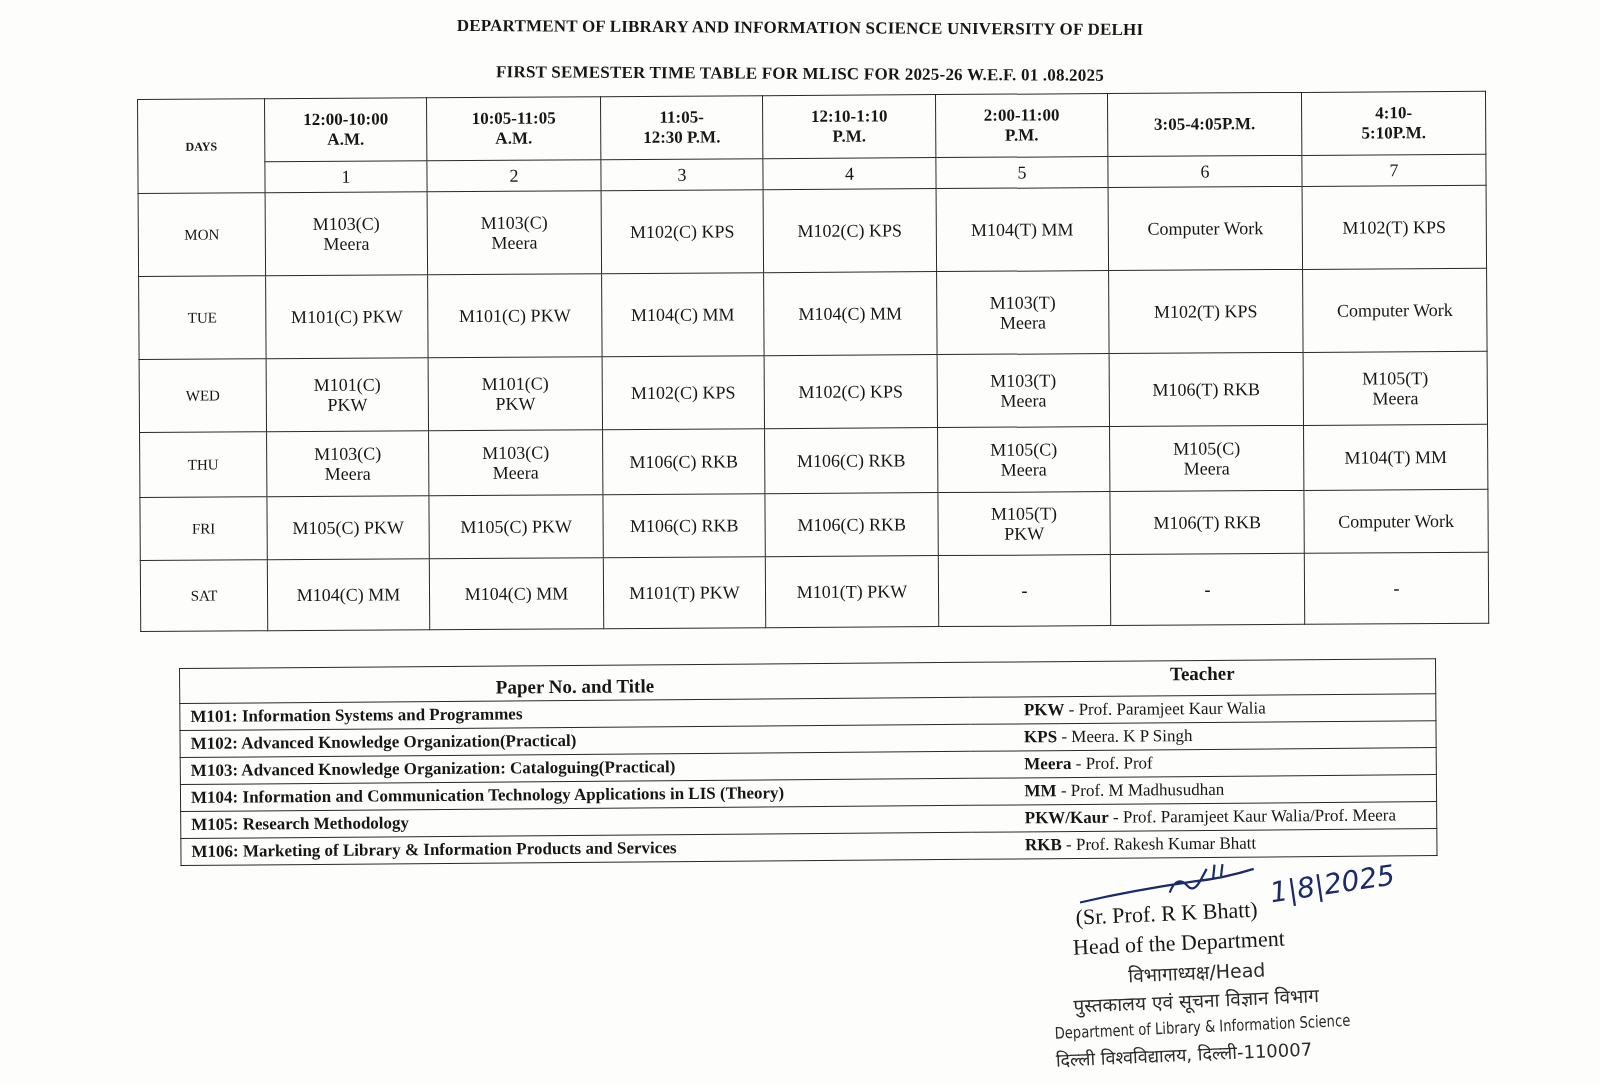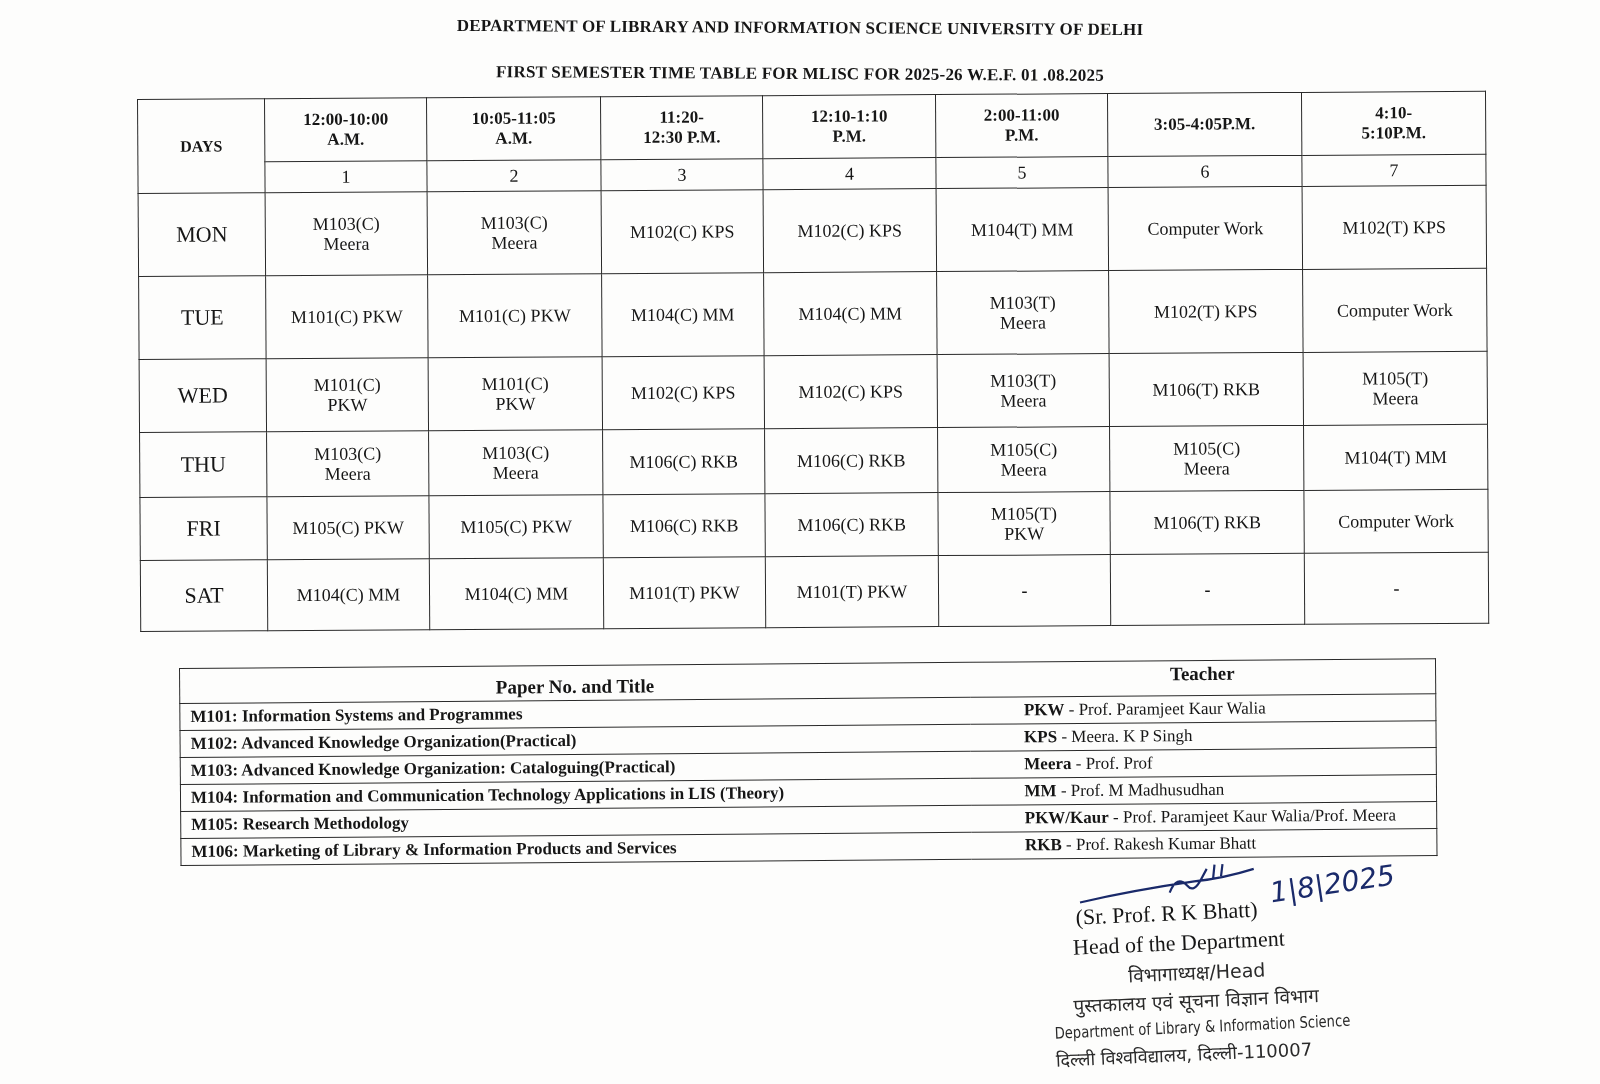--- a/index.html
+++ b/index.html
@@ -21,23 +21,23 @@
   #timetable {
     position: absolute; left: 137px; top: 99px; width: 1348px;
     border-collapse: collapse; table-layout: fixed;
     transform: rotate(-0.35deg); transform-origin: left top;
   }
   #timetable td, #timetable th {
     border: 1.5px solid #2a2a2a; text-align: center; vertical-align: middle;
     font-size: 18px; font-weight: normal; padding: 0 4px; line-height: 20px;
   }
   #timetable th.slot { font-weight: bold; font-size: 17px; height: 62px; }
-  #timetable th.days { font-weight: bold; font-size: 16px; }
+  #timetable th.days { font-weight: bold; font-size: 12px; }
   #timetable th.num { height: 30px; font-weight: normal; font-size: 18px; }
-  #timetable td.day { font-size: 22px; }
+  #timetable td.day { font-size: 15px; }
   #timetable tr.r0 td { height: 82px; }
   #timetable tr.r1 td { height: 82px; }
   #timetable tr.r2 td { height: 72px; }
   #timetable tr.r3 td { height: 64px; }
   #timetable tr.r4 td { height: 62px; }
   #timetable tr.r5 td { height: 70px; }
   .cell-line { display: block; }
 
   
   #legend {
@@ -95,21 +95,21 @@
       <th class="days" rowspan="2">DAYS</th>
     <th class="slot">
           <span class="cell-line">12:00-10:00</span>
           <span class="cell-line">A.M.</span>
         </th>
         <th class="slot">
           <span class="cell-line">10:05-11:05</span>
           <span class="cell-line">A.M.</span>
         </th>
         <th class="slot">
-          <span class="cell-line">11:20-</span>
+          <span class="cell-line">11:05-</span>
           <span class="cell-line">12:30 P.M.</span>
         </th>
         <th class="slot">
           <span class="cell-line">12:10-1:10</span>
           <span class="cell-line">P.M.</span>
         </th>
         <th class="slot">
           <span class="cell-line">2:00-11:00</span>
           <span class="cell-line">P.M.</span>
         </th>

